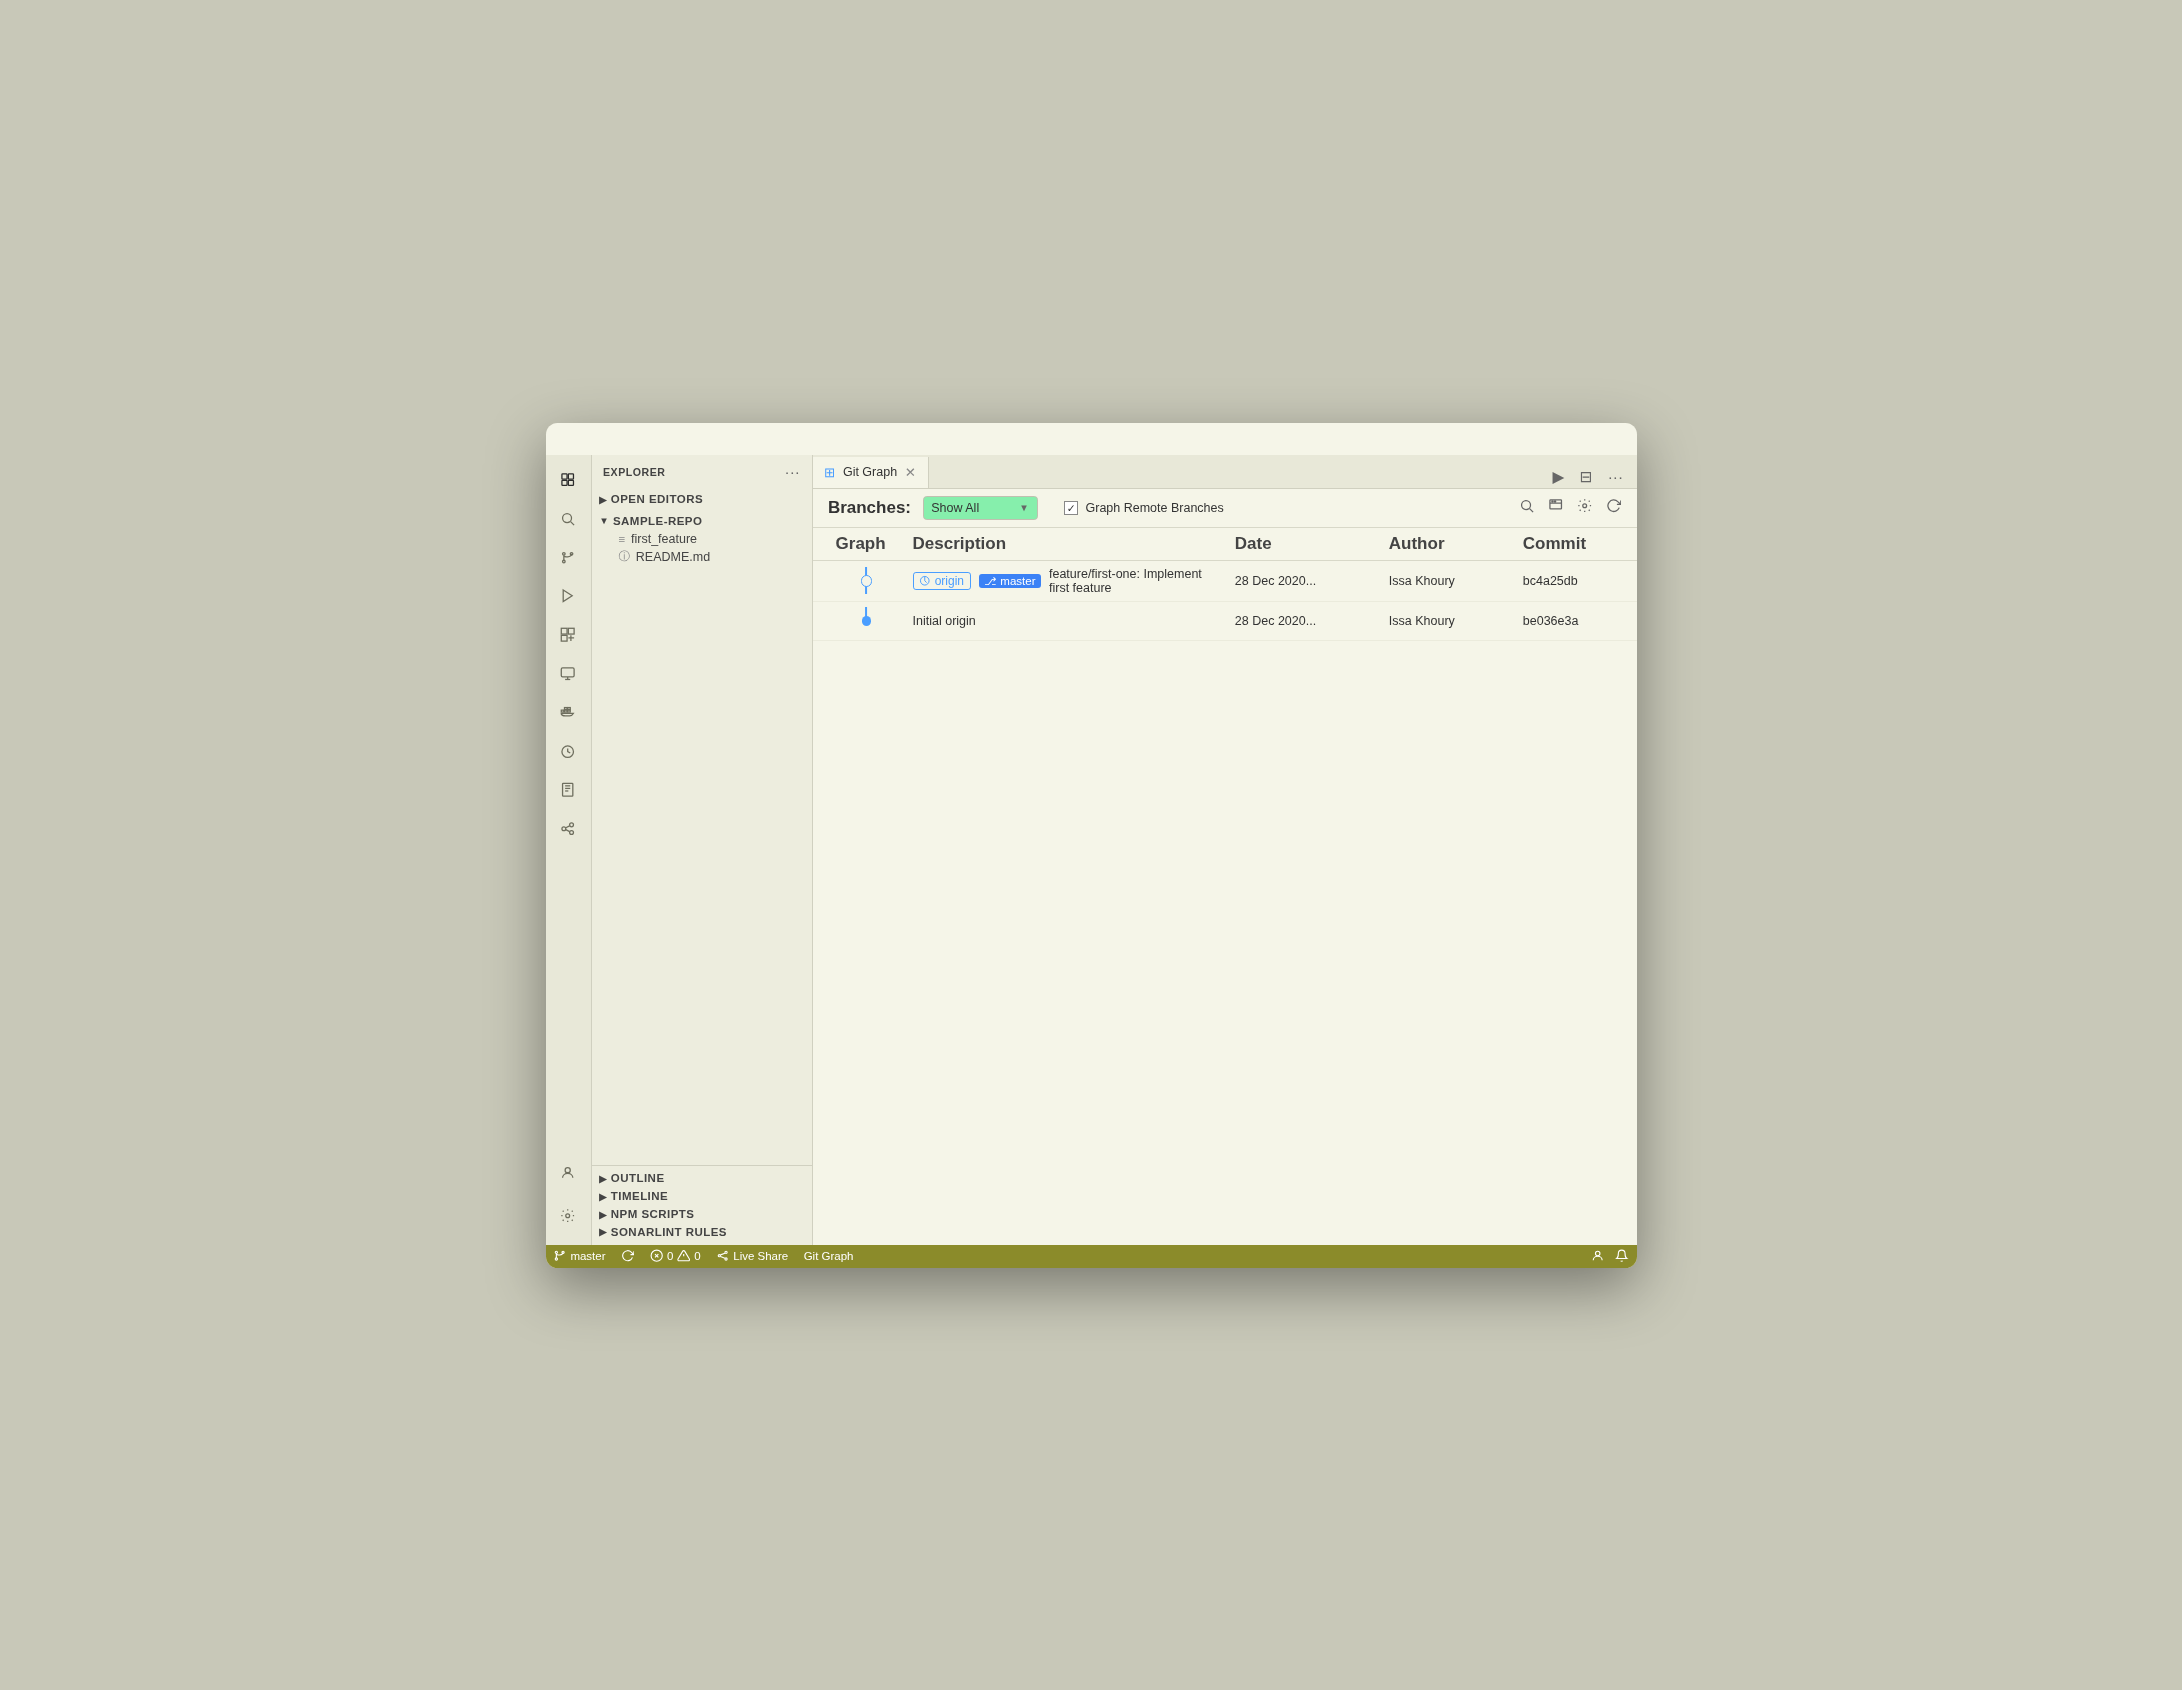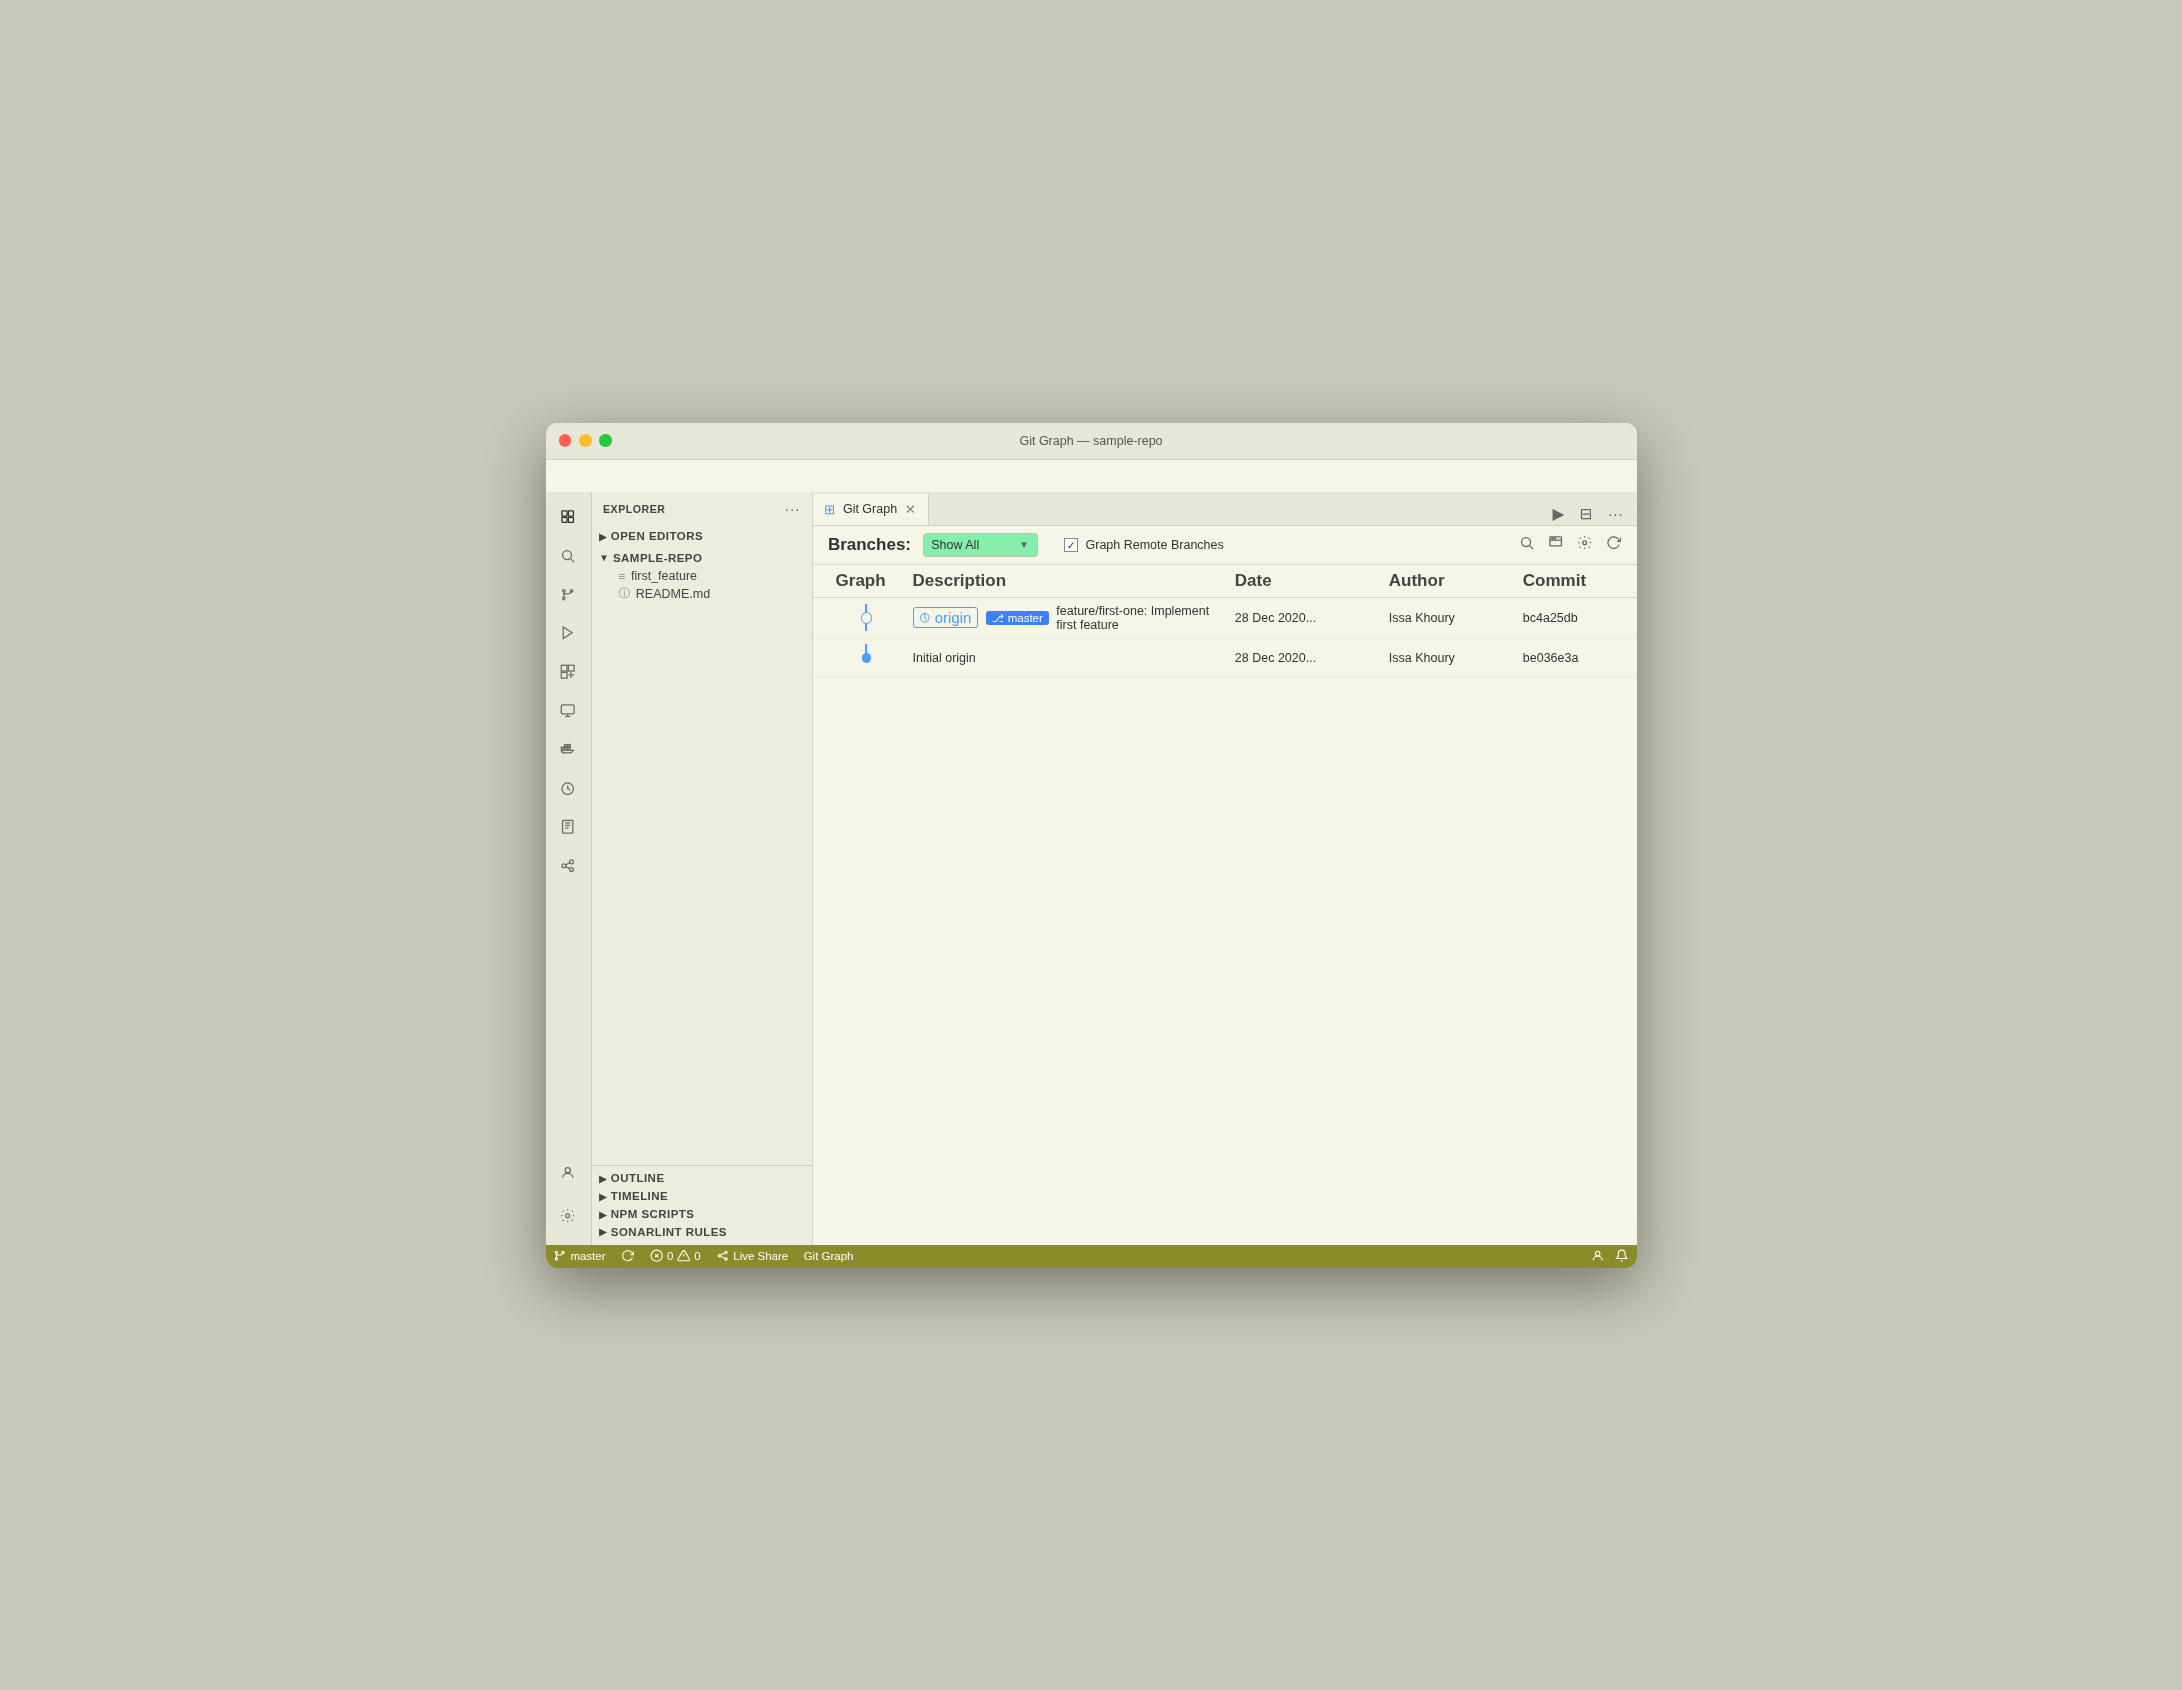--- a/index.html
+++ b/index.html
@@ -331,21 +331,21 @@
       font-weight: 500;
     }
     .remote-tag {
       display: inline-flex;
       align-items: center;
       gap: 3.8px;
       border: 1px solid #4a9eff;
       color: #4a9eff;
       border-radius: 2.9px;
       padding: 1px 5.8px;
-      font-size: 15px;
+      font-size: 12px;
     }
     
     .status-bar {
       height: 23px;
       background: #8b8b2a;
       display: flex;
       align-items: center;
       padding: 0 7.7px;
       gap: 15.4px;
       flex-shrink: 0;
@@ -370,28 +370,20 @@
       fill: none;
       stroke: currentColor;
       stroke-width: 2;
     }
   </style>
 </head>
 <body>
 
 <div class="window">
 
-  <div class="titlebar">
-    <div class="titlebar-controls">
-      <div class="traffic-light tl-close"></div>
-      <div class="traffic-light tl-minimize"></div>
-      <div class="traffic-light tl-maximize"></div>
-    </div>
-    <span class="titlebar-title">Git Graph — sample-repo</span>
-  </div>
 
   <div class="main-content">
 
     <div class="activity-bar">
       <div class="activity-icon active">
         <svg class="icon" viewBox="0 0 24 24">
             <rect x="3" y="3" width="8" height="8" rx="1"></rect>
             <rect x="13" y="3" width="8" height="8" rx="1"></rect>
             <rect x="3" y="13" width="8" height="8" rx="1"></rect>
             <rect x="13" y="13" width="8" height="8" rx="1"></rect>

